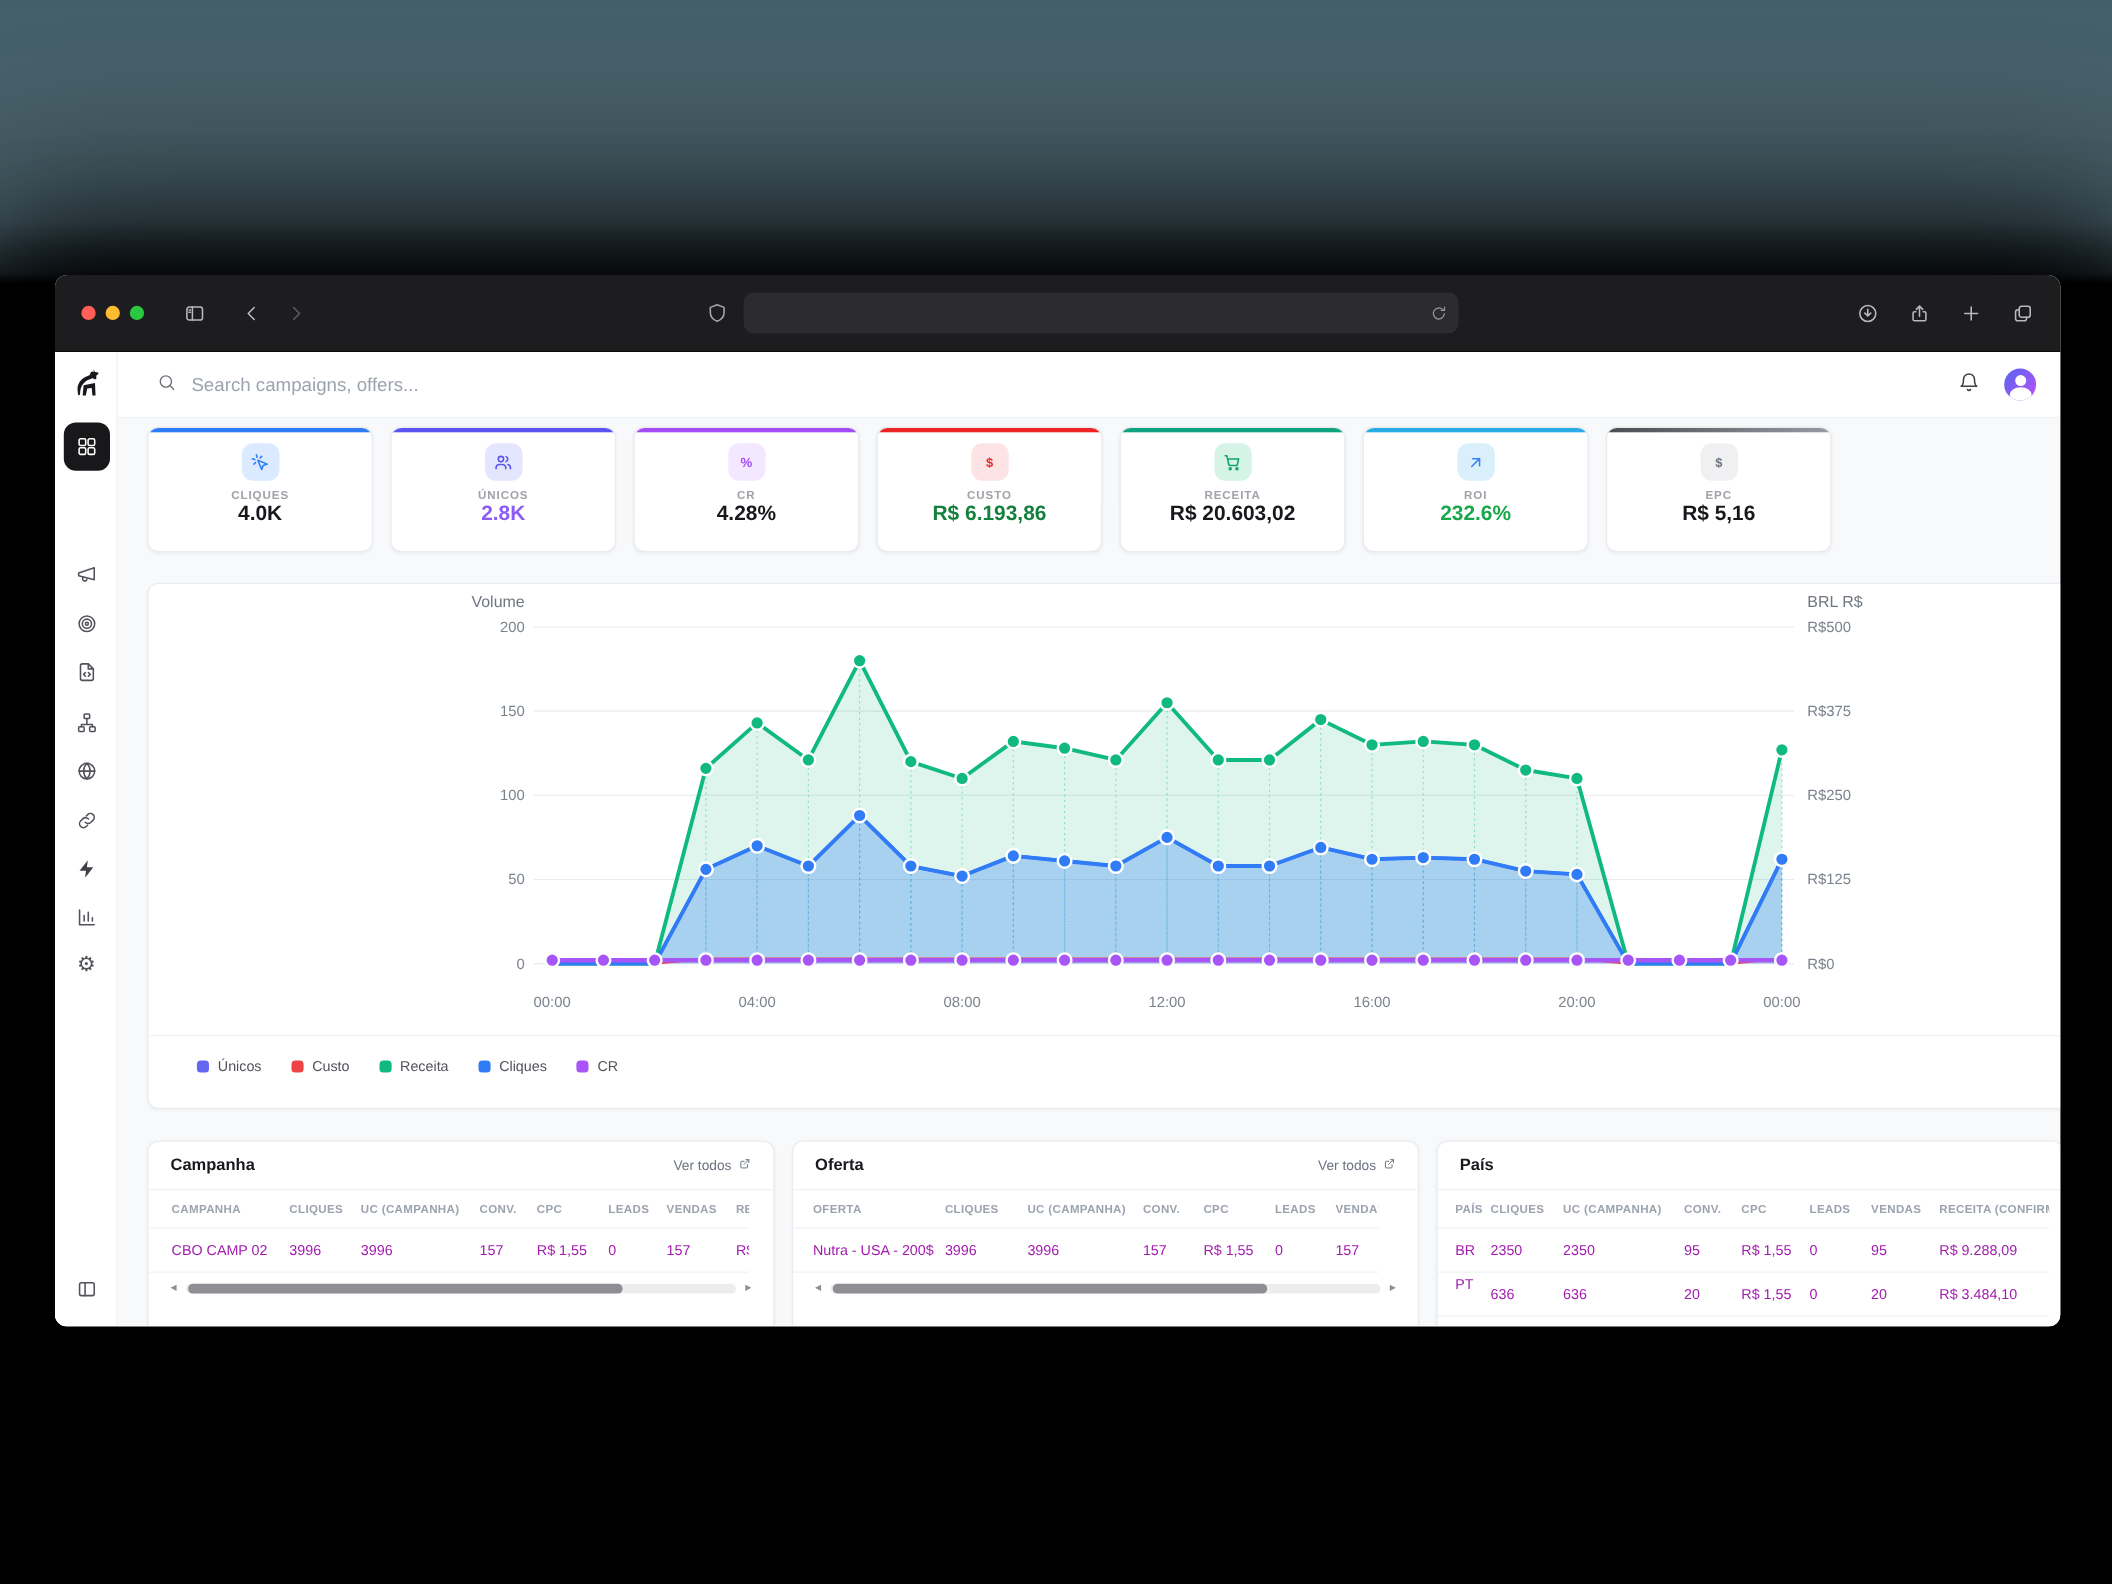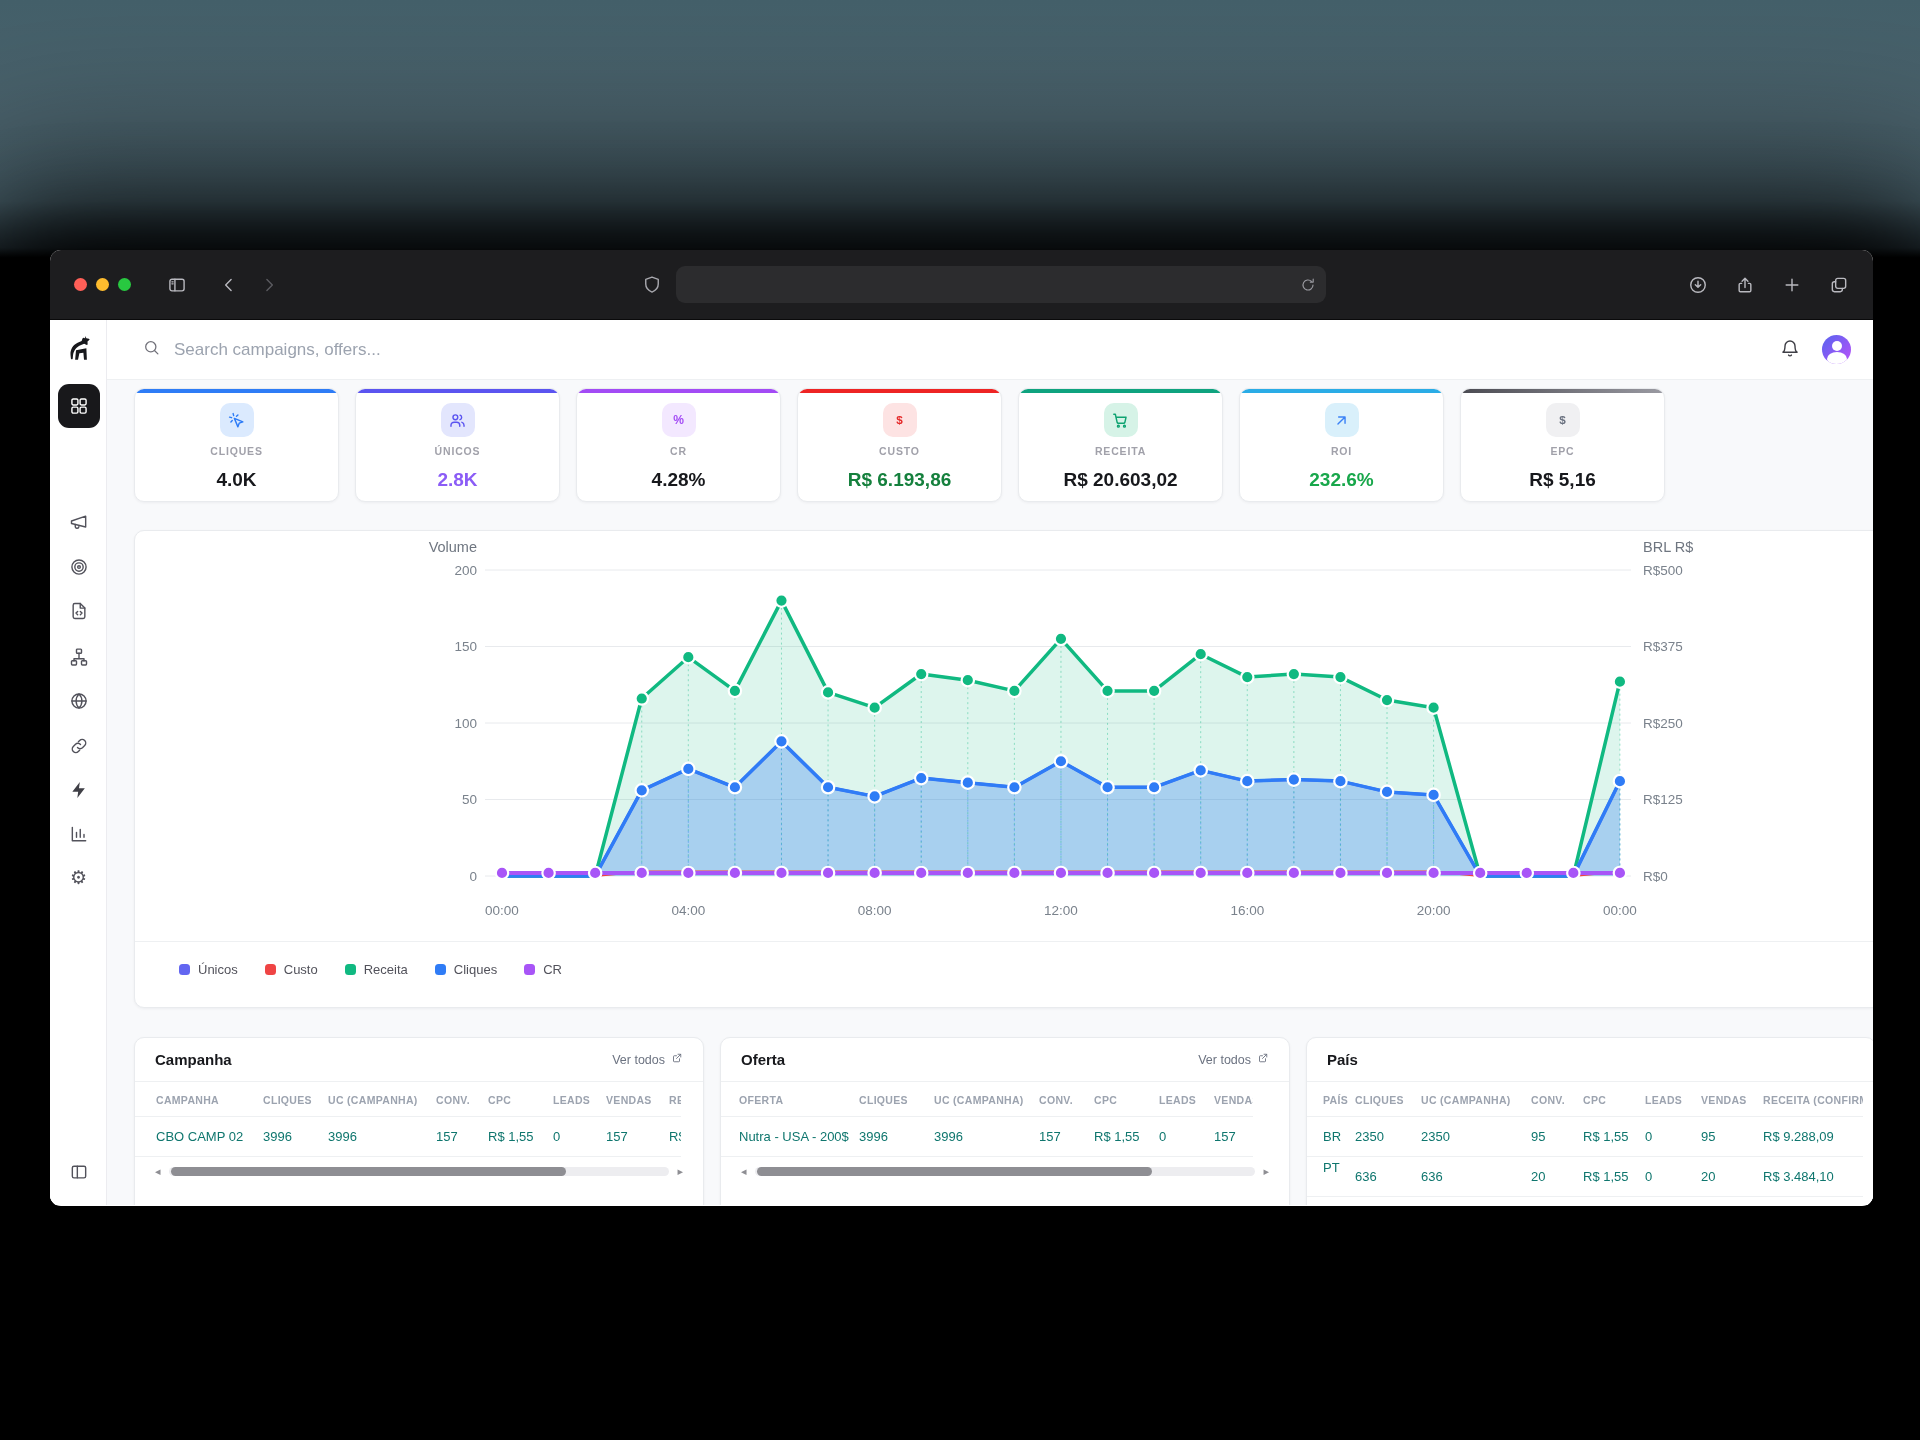--- a/index.html
+++ b/index.html
@@ -43,40 +43,40 @@
   .avatar::after  { content:""; position:absolute; left:4.5px; top:17px; width:20px; height:14px; border-radius:50%; background:#fff; }
   .content { position:absolute; left:27px; top:68px; width:1754px; }
   
   .kpi-row { display:flex; gap:16px; }
   .kpi-card { width:205px; height:114px; background:#fff; border:1px solid #e9ebee; border-radius:10px;
     box-shadow:0 1px 3px rgba(16,24,40,.05); position:relative; overflow:hidden; text-align:center; padding-top:14px; flex:none; }
   .kpi-accent { position:absolute; left:0; top:0; right:0; height:4px; }
   .kpi-chip { width:34px; height:34px; border-radius:10px; margin:0 auto; display:flex; align-items:center; justify-content:center; }
   .kpi-chip svg { width:17px; height:17px; stroke:currentColor; fill:none; stroke-width:2; stroke-linecap:round; stroke-linejoin:round; }
   .kpi-label { margin-top:8px; font-size:10.5px; letter-spacing:.08em; color:#a1a1aa; font-weight:600; }
-  .kpi-value { margin-top:12px; font-size:19px; font-weight:700; color:#17181c; }
+  .kpi-value { margin-top:0; font-size:19px; font-weight:700; color:#17181c; }
   
   .chart-card { margin-top:28px; width:1754px; height:478px; background:#fff; border:1px solid #e9ebee; border-radius:10px;
     box-shadow:0 1px 3px rgba(16,24,40,.05); position:relative; }
   .legend { position:absolute; left:0; right:0; top:410px; border-top:1px solid #eef0f2; display:flex; align-items:center; gap:27px; padding:0 0 0 44px; height:56px; }
   .lg-item { display:flex; align-items:center; gap:8px; cursor:pointer; }
   .lg-sw { width:11px; height:11px; border-radius:3.5px; }
   .lg-tx { font-size:13px; color:#52525b; }
   
   .bottom-row { margin-top:29px; display:flex; gap:16px; }
   .tbl-card { width:570px; height:200px; background:#fff; border:1px solid #e9ebee; border-radius:10px;
     box-shadow:0 1px 3px rgba(16,24,40,.05); position:relative; overflow:hidden; flex:none; }
   .tbl-head { height:44px; border-bottom:1px solid #eef0f2; display:flex; align-items:center; padding:0 20px; }
   .tbl-title { font-size:15px; font-weight:700; color:#17181c; }
   .ver-todos { margin-left:auto; display:flex; align-items:center; gap:6px; color:#6b7280; font-size:12.5px; cursor:pointer; }
   .ver-todos svg { width:12px; height:12px; stroke:currentColor; fill:none; stroke-width:1.8; stroke-linecap:round; stroke-linejoin:round; }
   .tbl-body { position:relative; overflow:hidden; height:156px; }
   .th-cell { position:absolute; top:12px; font-size:10.5px; letter-spacing:.03em; color:#9ca3af; font-weight:600; white-space:nowrap; }
   .hline { position:absolute; left:0; right:0; height:1px; background:#eef0f2; }
-  .td-cell { position:absolute; font-size:13px; color:#0f766e; white-space:nowrap; }
+  .td-cell { position:absolute; font-size:13px; color:#a21caf; white-space:nowrap; }
   .sbar { position:absolute; height:14px; display:flex; align-items:center; }
   .sbar .arr { color:#8e8e93; font-size:11px; line-height:1; }
   .sbar .track { position:relative; height:9px; background:#ededf0; border-radius:5px; margin:0 8px; }
   .sbar .thumb { position:absolute; left:2px; top:0; height:9px; background:#8e8e93; border-radius:5px; }
   svg text { font-family:"Liberation Sans","DejaVu Sans",sans-serif; }
 </style>
 </head>
 <body>
 
 <div class="desktop"></div>

